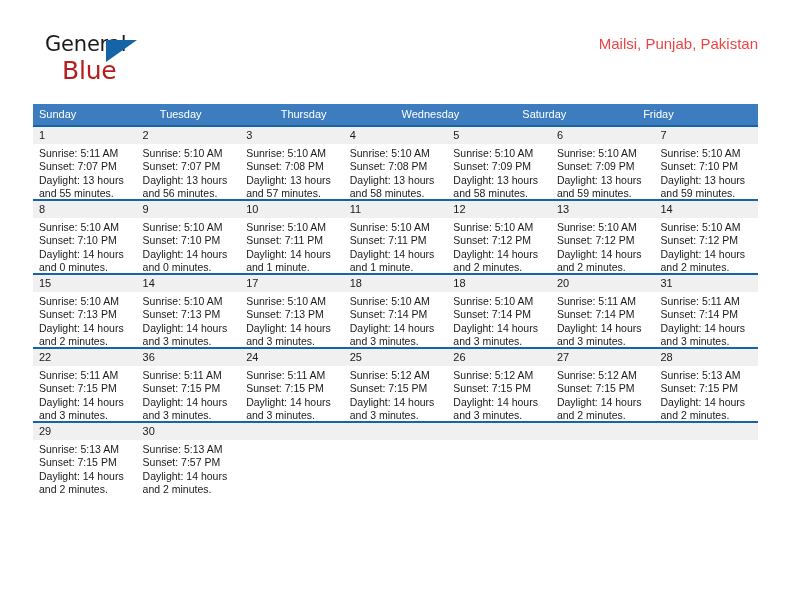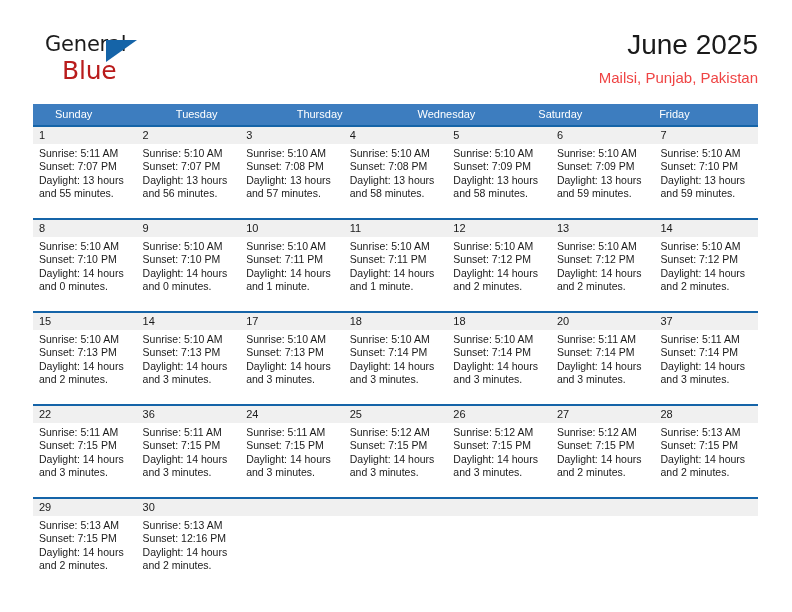--- a/index.html
+++ b/index.html
@@ -99,21 +99,21 @@
     display: flex;
     width: 725px;
     height: 21px;
     background: #3d7dbf;
   }
   .dow {
     flex: 1 1 0;
     color: #ffffff;
     font-size: 11px;
     line-height: 21px;
-    padding-left: 22px;
+    padding-left: 6px;
     box-sizing: border-box;
     white-space: nowrap;
   }
 
   .week {
     width: 725px;
     border-top: 2px solid #1564a8;
     box-sizing: border-box;
   }
   .week:first-of-type {
@@ -129,21 +129,21 @@
     flex: 1 1 0;
     font-size: 11px;
     line-height: 17px;
     padding-left: 6px;
     box-sizing: border-box;
     color: #1a1a1a;
   }
   .bodyrow {
     display: flex;
     width: 725px;
-    height: 74px;
+    height: 55px;
     background: #ffffff;
   }
   .cell {
     flex: 1 1 0;
     padding: 3px 6px 0 6px;
     box-sizing: border-box;
     font-size: 10.5px;
     line-height: 13.3px;
     color: #1a1a1a;
   }
@@ -159,21 +159,20 @@
 
   <div class="top">
 
     <div class="brand">
       <span class="brand-general">General</span>
       <span class="brand-flag"></span>
       <span class="brand-blue">Blue</span>
     </div>
 
     <div class="titles">
-      <div class="cal-title">June 2025</div>
       <div class="cal-subtitle">Mailsi, Punjab, Pakistan</div>
     </div>
 
   </div>
 
   <div class="calendar">
 
     <div class="dow-row">
       <div class="dow">Sunday</div>
       <div class="dow">Tuesday</div>
@@ -296,21 +295,21 @@
     </div>
 
     <div class="week">
       <div class="numrow">
         <div class="num">15</div>
         <div class="num">14</div>
         <div class="num">17</div>
         <div class="num">18</div>
         <div class="num">18</div>
         <div class="num">20</div>
-        <div class="num">37</div>
+        <div class="num">31</div>
       </div>
       <div class="bodyrow">
         <div class="cell">
           <div class="ln">Sunrise: 5:10 AM</div>
           <div class="ln">Sunset: 7:13 PM</div>
           <div class="ln">Daylight: 14 hours</div>
           <div class="ln">and 2 minutes.</div>
         </div>
         <div class="cell">
           <div class="ln">Sunrise: 5:10 AM</div>
@@ -419,21 +418,21 @@
       </div>
       <div class="bodyrow">
         <div class="cell">
           <div class="ln">Sunrise: 5:13 AM</div>
           <div class="ln">Sunset: 7:15 PM</div>
           <div class="ln">Daylight: 14 hours</div>
           <div class="ln">and 2 minutes.</div>
         </div>
         <div class="cell">
           <div class="ln">Sunrise: 5:13 AM</div>
-          <div class="ln">Sunset: 12:16 PM</div>
+          <div class="ln">Sunset: 7:57 PM</div>
           <div class="ln">Daylight: 14 hours</div>
           <div class="ln">and 2 minutes.</div>
         </div>
         <div class="cell empty"></div>
         <div class="cell empty"></div>
         <div class="cell empty"></div>
         <div class="cell empty"></div>
         <div class="cell empty"></div>
       </div>
     </div>

